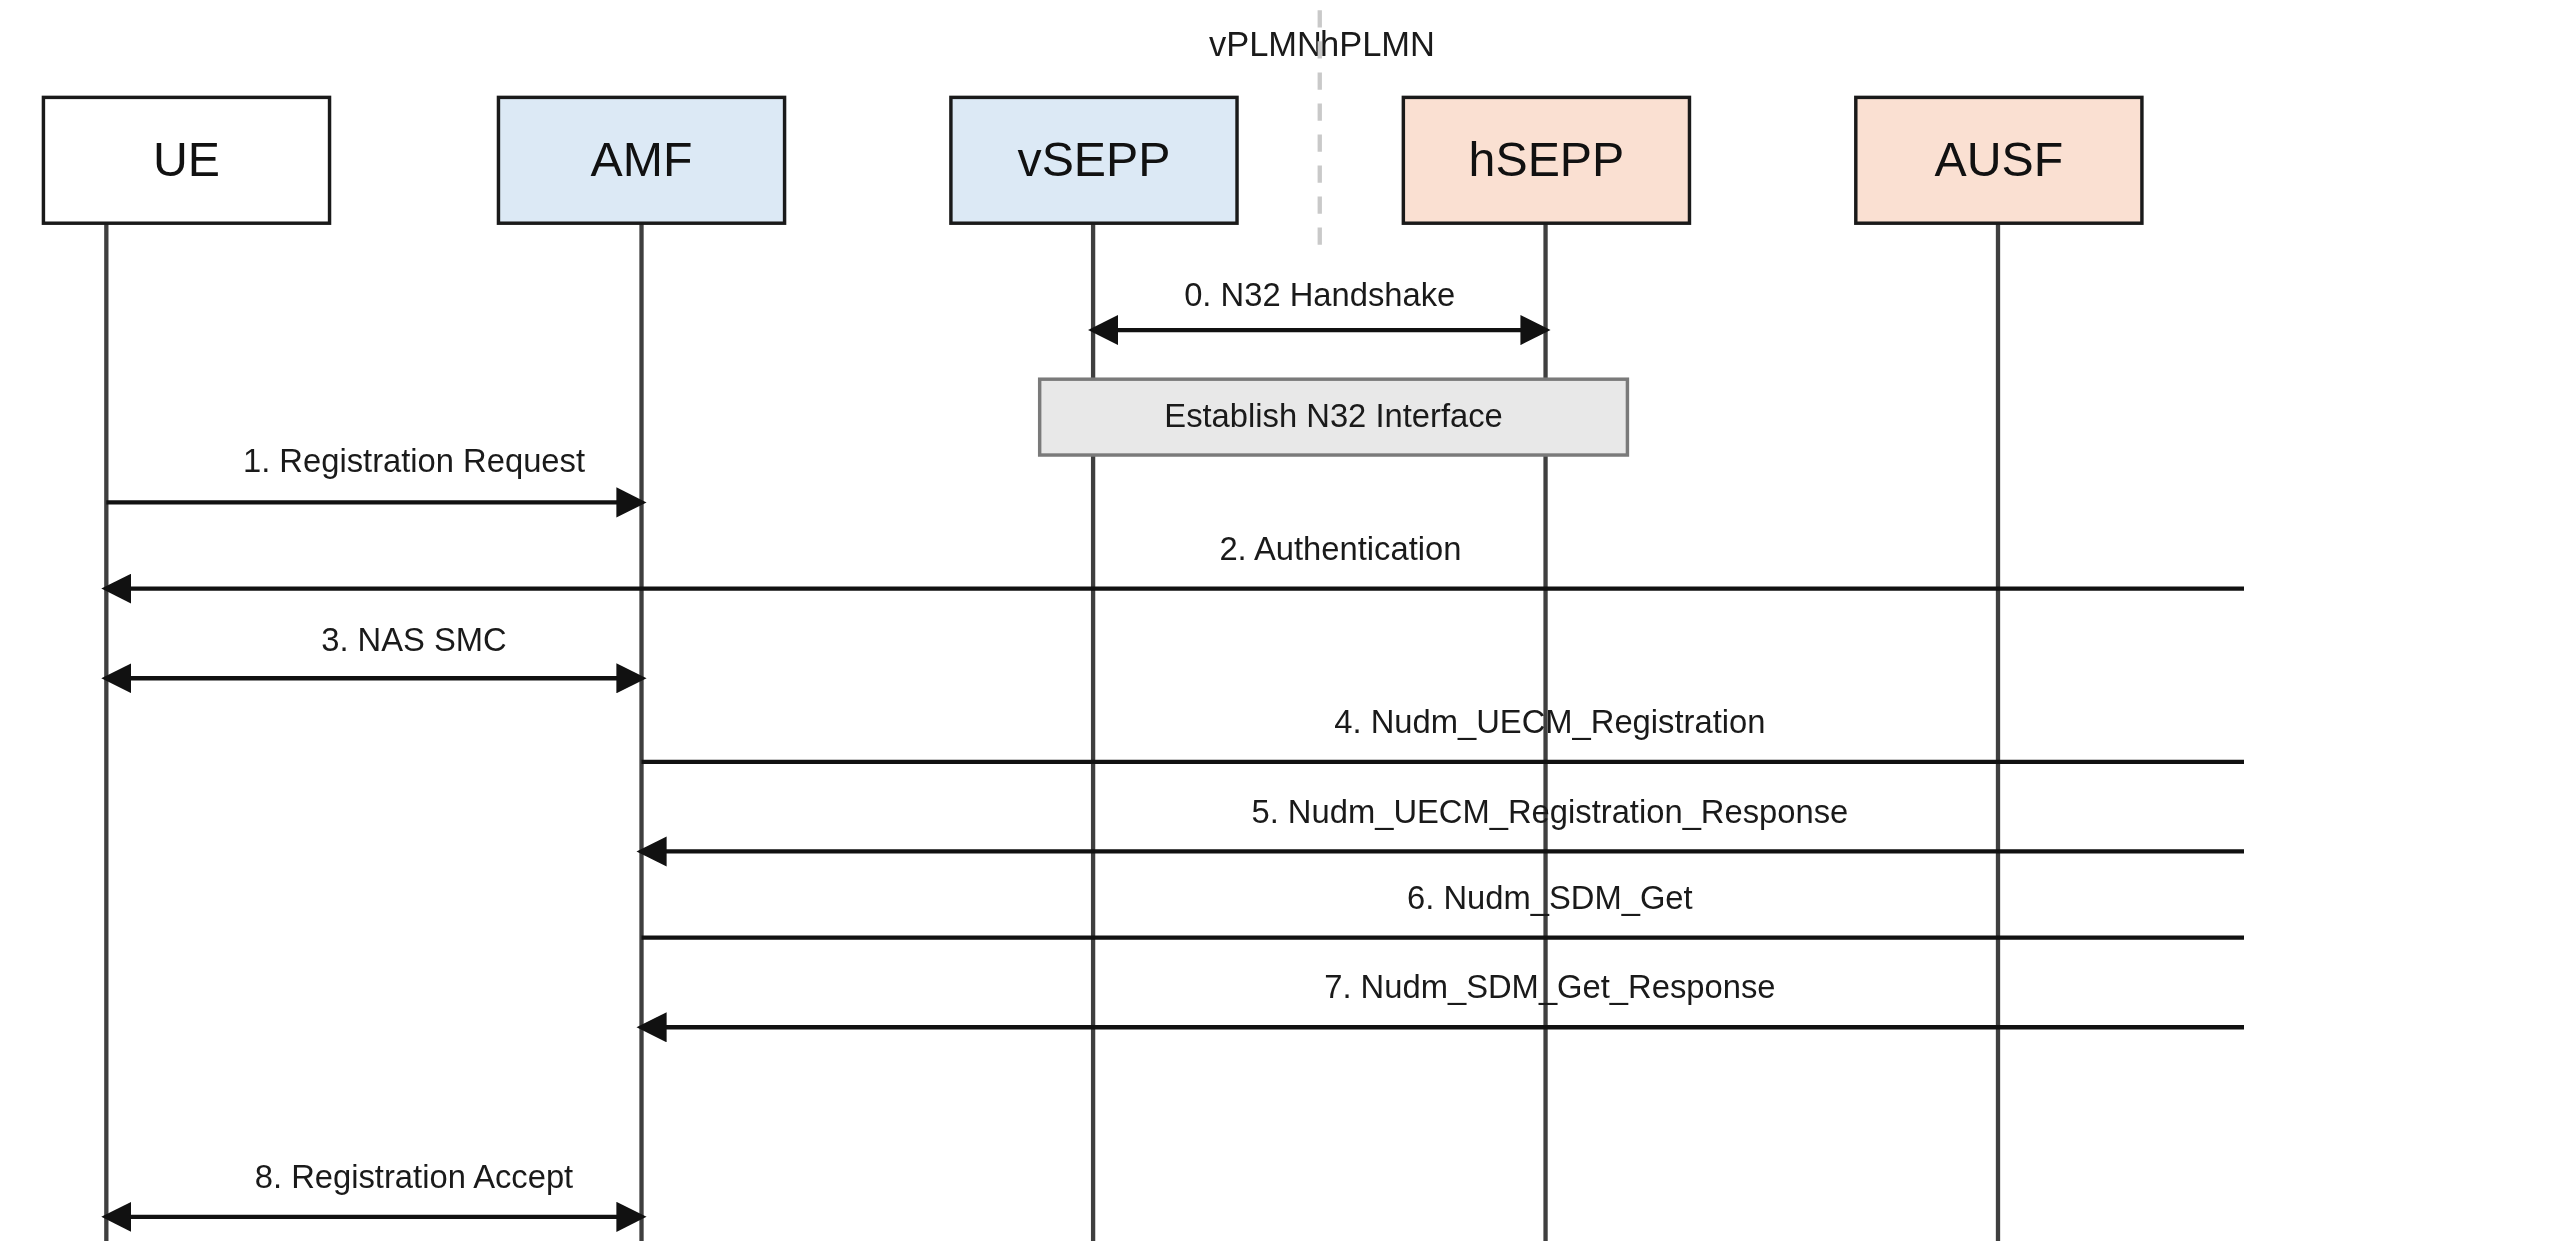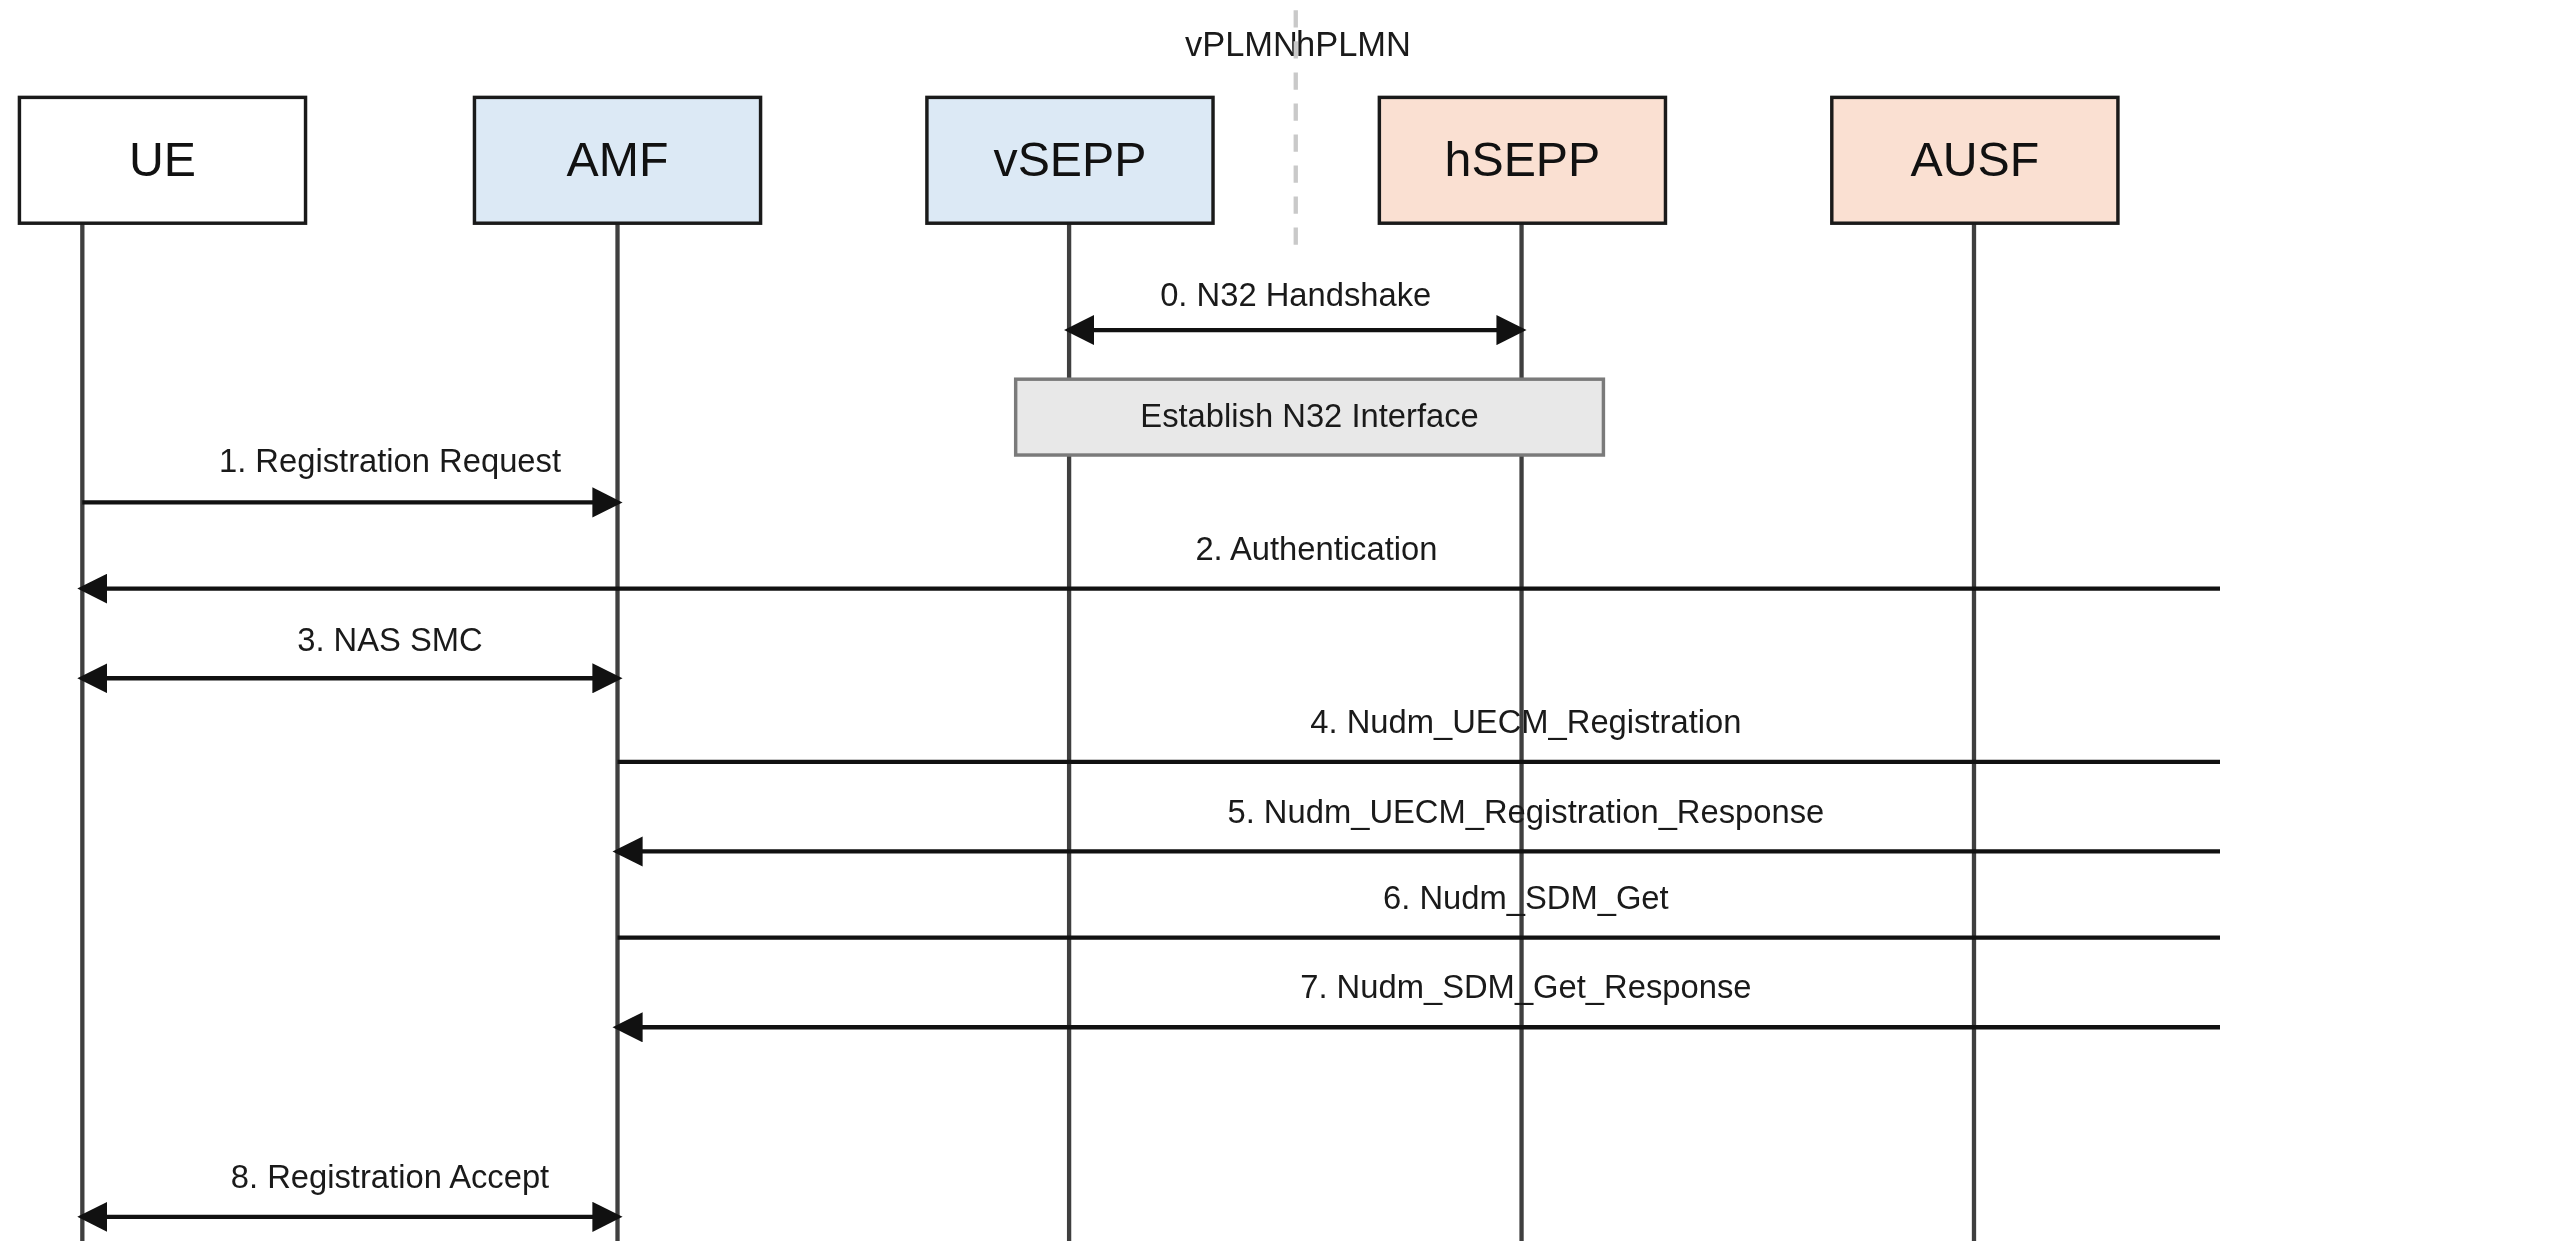--- a/index.html
+++ b/index.html
@@ -9,20 +9,21 @@
   }
   body {
     font-family: "Liberation Sans", sans-serif;
   }
   #canvas {
     position: relative;
     width: 2220px;
     height: 1241px;
     background: #ffffff;
     overflow: hidden;
+    margin-left: 24px;
   }
   svg#diagram {
     position: absolute;
     top: 0;
     left: 0;
     width: 2576px;
     height: 1241px;
   }
   .lane-label {
     font-size: 40px;

